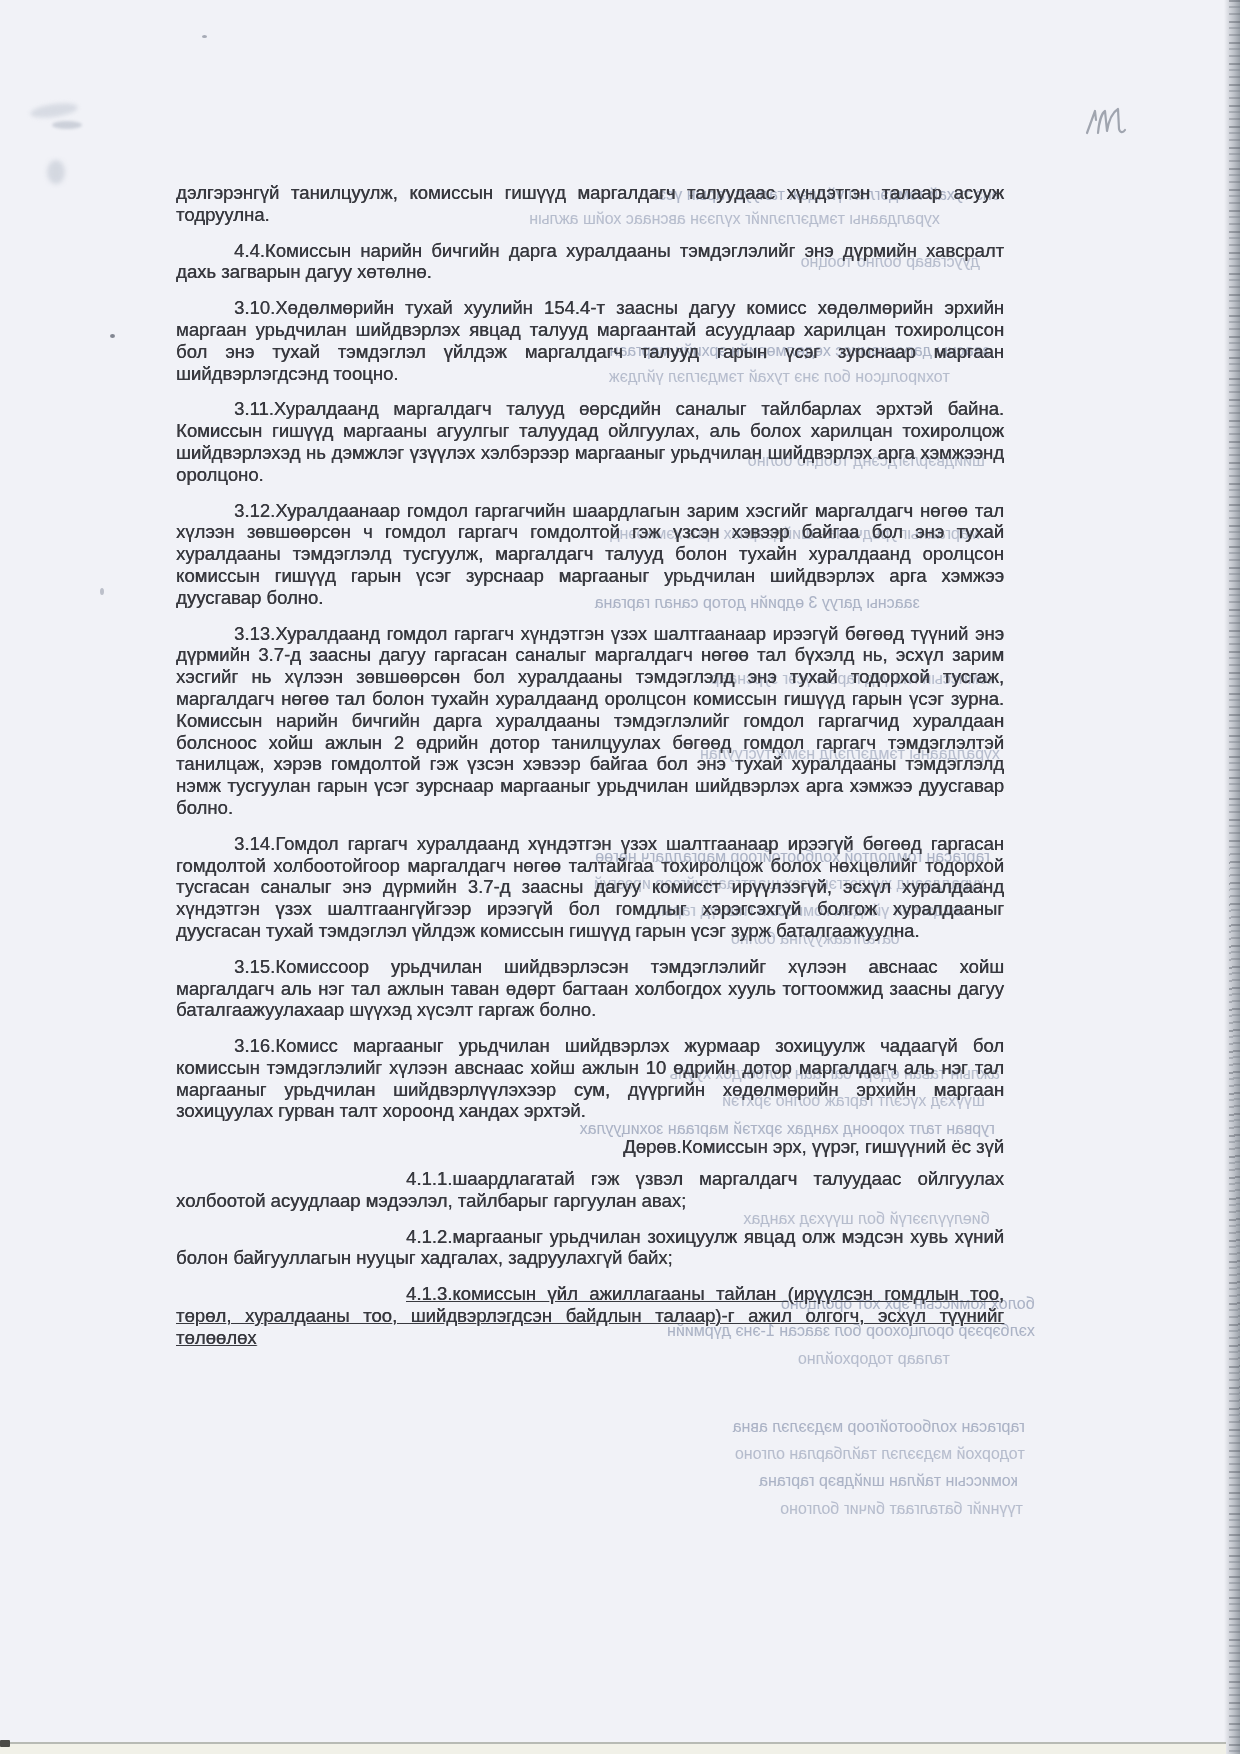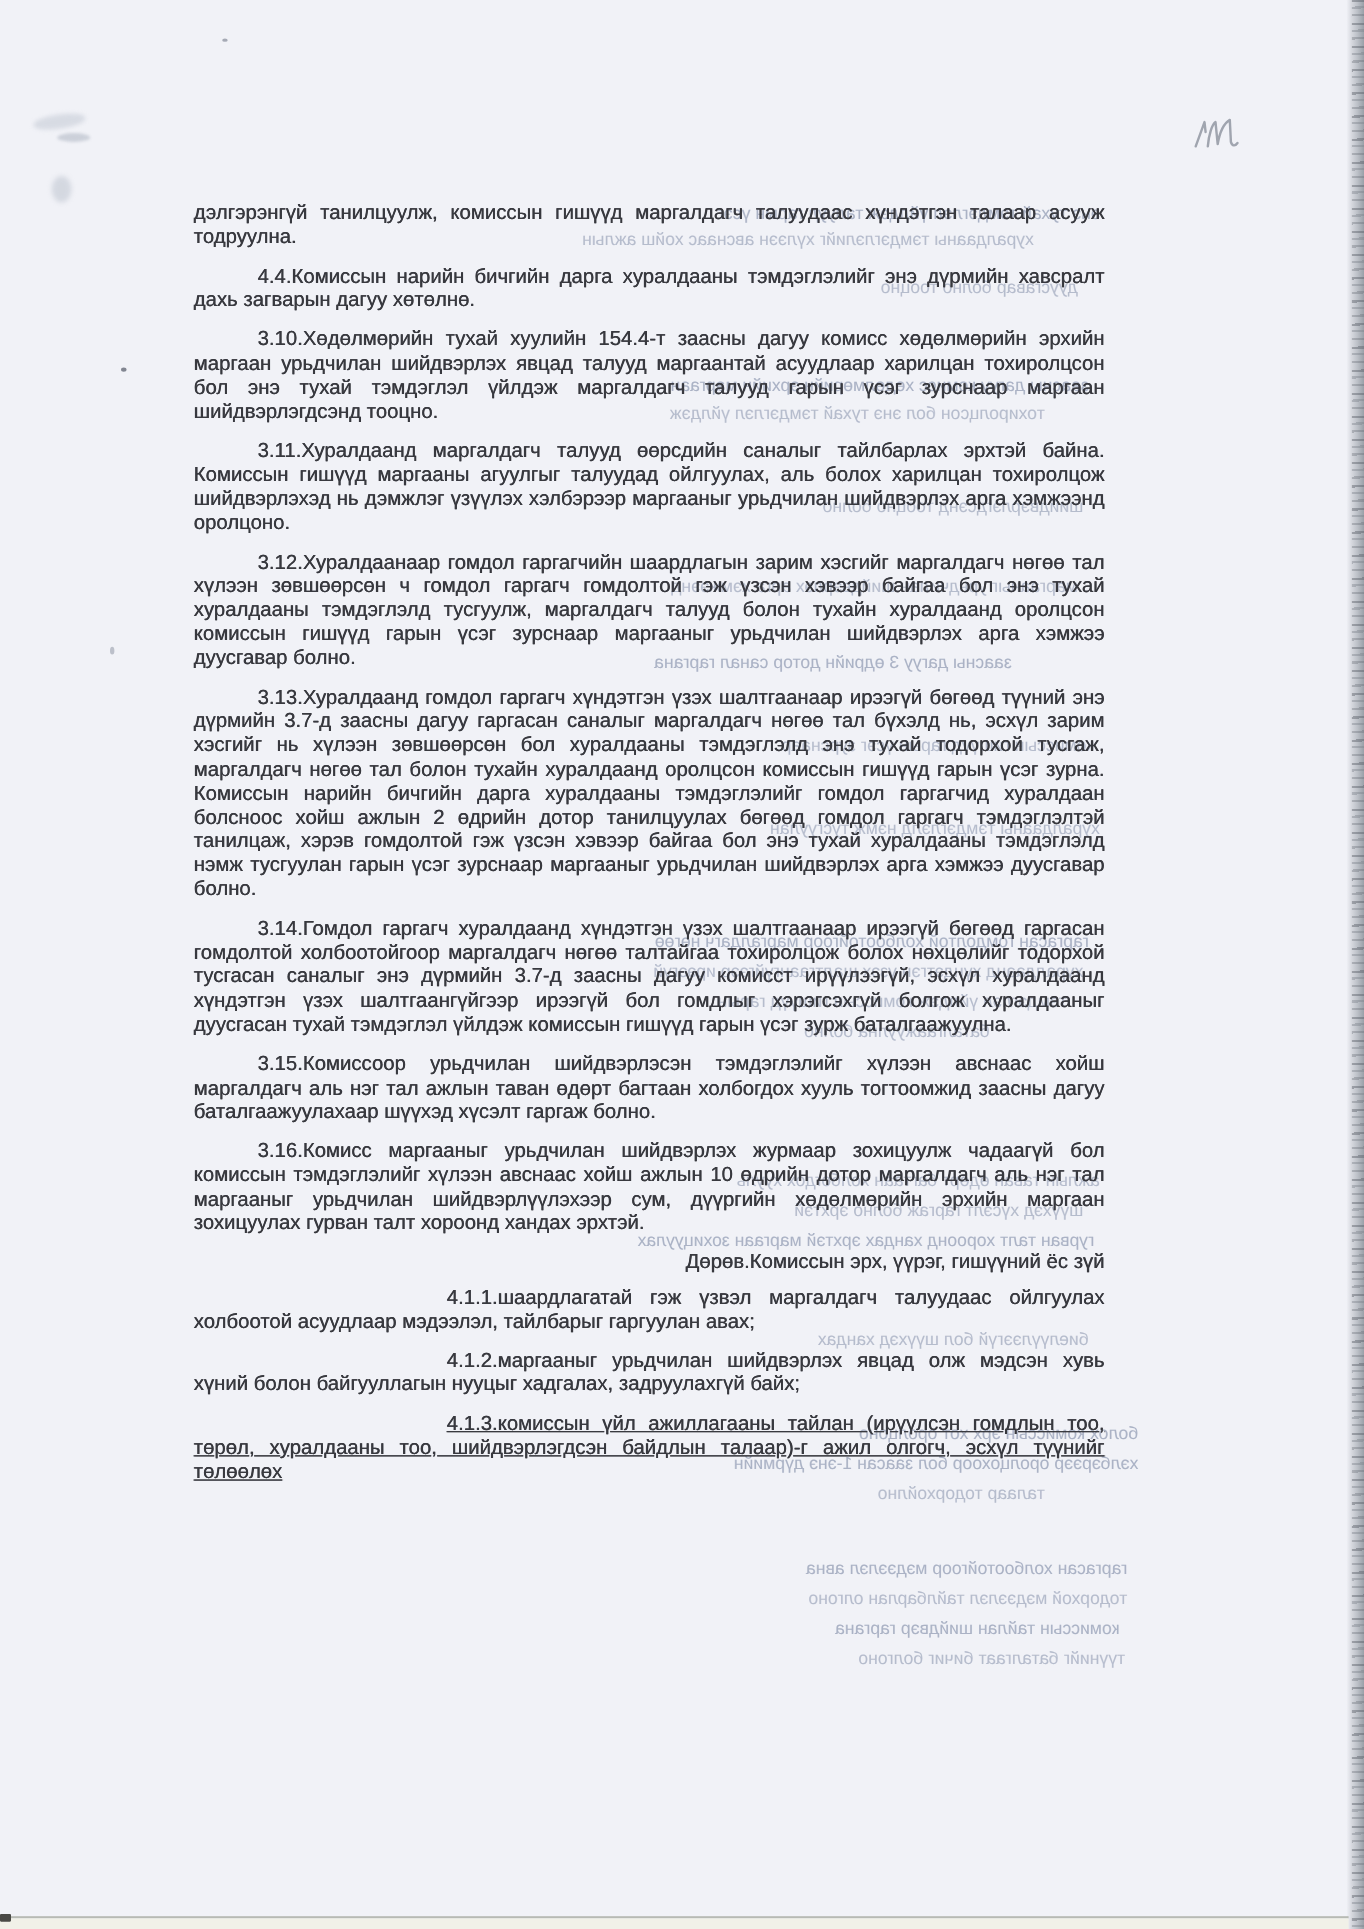--- a/index.html
+++ b/index.html
@@ -127,21 +127,21 @@
     <p class="p-num">4.4.Комиссын нарийн бичгийн дарга хуралдааны тэмдэглэлийг энэ дүрмийн хавсралт дахь загварын дагуу хөтөлнө.</p>
     <p class="p-num">3.10.Хөдөлмөрийн тухай хуулийн 154.4-т заасны дагуу комисс хөдөлмөрийн эрхийн маргаан урьдчилан шийдвэрлэх явцад талууд маргаантай асуудлаар харилцан тохиролцсон бол энэ тухай тэмдэглэл үйлдэж маргалдагч талууд гарын үсэг зурснаар маргаан шийдвэрлэгдсэнд тооцно.</p>
     <p class="p-num">3.11.Хуралдаанд маргалдагч талууд өөрсдийн саналыг тайлбарлах эрхтэй байна. Комиссын гишүүд маргааны агуулгыг талуудад ойлгуулах, аль болох харилцан тохиролцож шийдвэрлэхэд нь дэмжлэг үзүүлэх хэлбэрээр маргааныг урьдчилан шийдвэрлэх арга хэмжээнд оролцоно.</p>
     <p class="p-num">3.12.Хуралдаанаар гомдол гаргагчийн шаардлагын зарим хэсгийг маргалдагч нөгөө тал хүлээн зөвшөөрсөн ч гомдол гаргагч гомдолтой гэж үзсэн хэвээр байгаа бол энэ тухай хуралдааны тэмдэглэлд тусгуулж, маргалдагч талууд болон тухайн хуралдаанд оролцсон комиссын гишүүд гарын үсэг зурснаар маргааныг урьдчилан шийдвэрлэх арга хэмжээ дуусгавар болно.</p>
     <p class="p-num">3.13.Хуралдаанд гомдол гаргагч хүндэтгэн үзэх шалтгаанаар ирээгүй бөгөөд түүний энэ дүрмийн 3.7-д заасны дагуу гаргасан саналыг маргалдагч нөгөө тал бүхэлд нь, эсхүл зарим хэсгийг нь хүлээн зөвшөөрсөн бол хуралдааны тэмдэглэлд энэ тухай тодорхой тусгаж, маргалдагч нөгөө тал болон тухайн хуралдаанд оролцсон комиссын гишүүд гарын үсэг зурна. Комиссын нарийн бичгийн дарга хуралдааны тэмдэглэлийг гомдол гаргагчид хуралдаан болсноос хойш ажлын 2 өдрийн дотор танилцуулах бөгөөд гомдол гаргагч тэмдэглэлтэй танилцаж, хэрэв гомдолтой гэж үзсэн хэвээр байгаа бол энэ тухай хуралдааны тэмдэглэлд нэмж тусгуулан гарын үсэг зурснаар маргааныг урьдчилан шийдвэрлэх арга хэмжээ дуусгавар болно.</p>
     <p class="p-num">3.14.Гомдол гаргагч хуралдаанд хүндэтгэн үзэх шалтгаанаар ирээгүй бөгөөд гаргасан гомдолтой холбоотойгоор маргалдагч нөгөө талтайгаа тохиролцож болох нөхцөлийг тодорхой тусгасан саналыг энэ дүрмийн 3.7-д заасны дагуу комисст ирүүлээгүй, эсхүл хуралдаанд хүндэтгэн үзэх шалтгаангүйгээр ирээгүй бол гомдлыг хэрэгсэхгүй болгож хуралдааныг дуусгасан тухай тэмдэглэл үйлдэж комиссын гишүүд гарын үсэг зурж баталгаажуулна.</p>
     <p class="p-num">3.15.Комиссоор урьдчилан шийдвэрлэсэн тэмдэглэлийг хүлээн авснаас хойш маргалдагч аль нэг тал ажлын таван өдөрт багтаан холбогдох хууль тогтоомжид заасны дагуу баталгаажуулахаар шүүхэд хүсэлт гаргаж болно.</p>
     <p class="p-num">3.16.Комисс маргааныг урьдчилан шийдвэрлэх журмаар зохицуулж чадаагүй бол комиссын тэмдэглэлийг хүлээн авснаас хойш ажлын 10 өдрийн дотор маргалдагч аль нэг тал маргааныг урьдчилан шийдвэрлүүлэхээр сум, дүүргийн хөдөлмөрийн эрхийн маргаан зохицуулах гурван талт хороонд хандах эрхтэй.</p>
     <p class="p-head">Дөрөв.Комиссын эрх, үүрэг, гишүүний ёс зүй</p>
     <p class="p-item">4.1.1.шаардлагатай гэж үзвэл маргалдагч талуудаас ойлгуулах холбоотой асуудлаар мэдээлэл, тайлбарыг гаргуулан авах;</p>
-    <p class="p-item">4.1.2.маргааныг урьдчилан шийдвэрлэх явцад олж мэдсэн хувь хүний болон байгууллагын нууцыг хадгалах, задруулахгүй байх;</p>
+    <p class="p-item">4.1.2.маргааныг урьдчилан зохицуулж явцад олж мэдсэн хувь хүний болон байгууллагын нууцыг хадгалах, задруулахгүй байх;</p>
     <p class="p-item p-last">4.1.3.комиссын үйл ажиллагааны тайлан (ирүүлсэн гомдлын тоо, төрөл, хуралдааны тоо, шийдвэрлэгдсэн байдлын талаар)-г ажил олгогч, эсхүл түүнийг төлөөлөх</p>
   </div>
 
   <svg class="hand-mark" viewBox="0 0 54 48">
     <g fill="none" stroke="#8d929e" stroke-width="2.2" stroke-linecap="round" stroke-linejoin="round">
       <path d="M11 33 L19 11 L20 20"></path>
       <path d="M22 33 C23 22 26 13 29 11 L31 31 C33 19 37 12 42 9 L43 29 C44 33 47 33 49 30"></path>
     </g>
   </svg>
 

